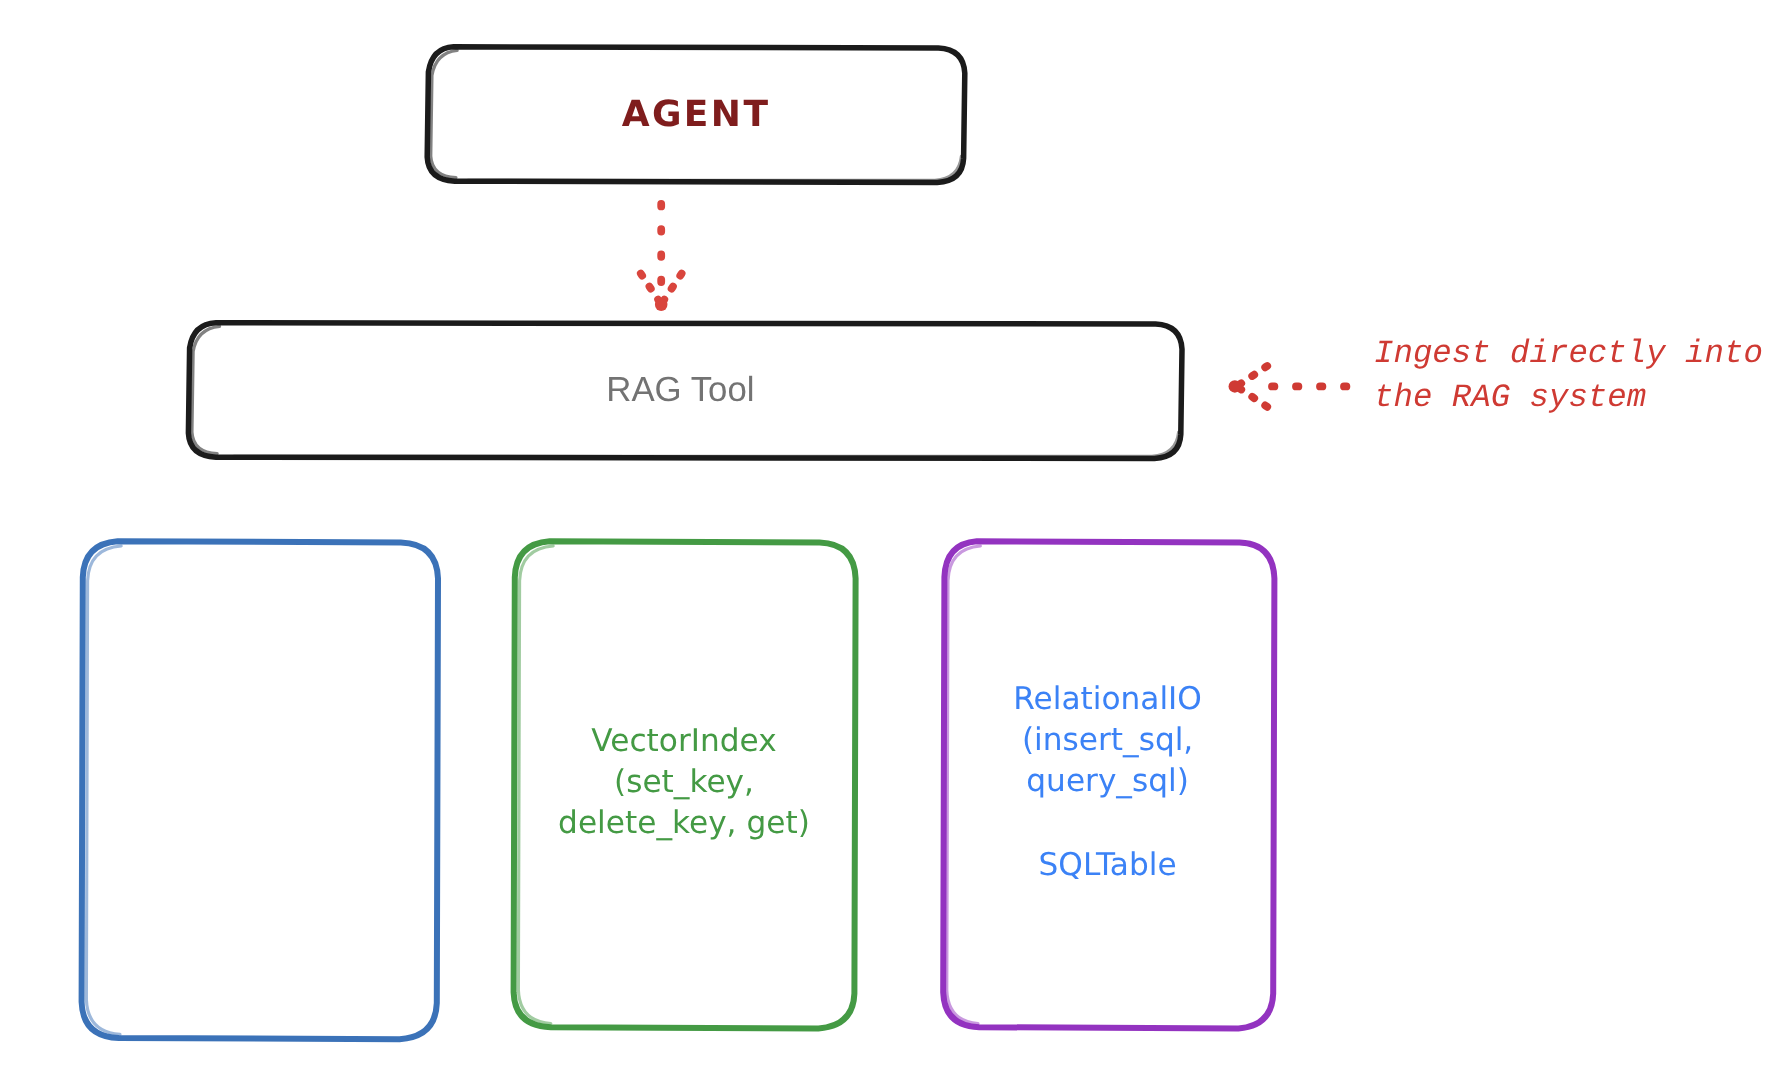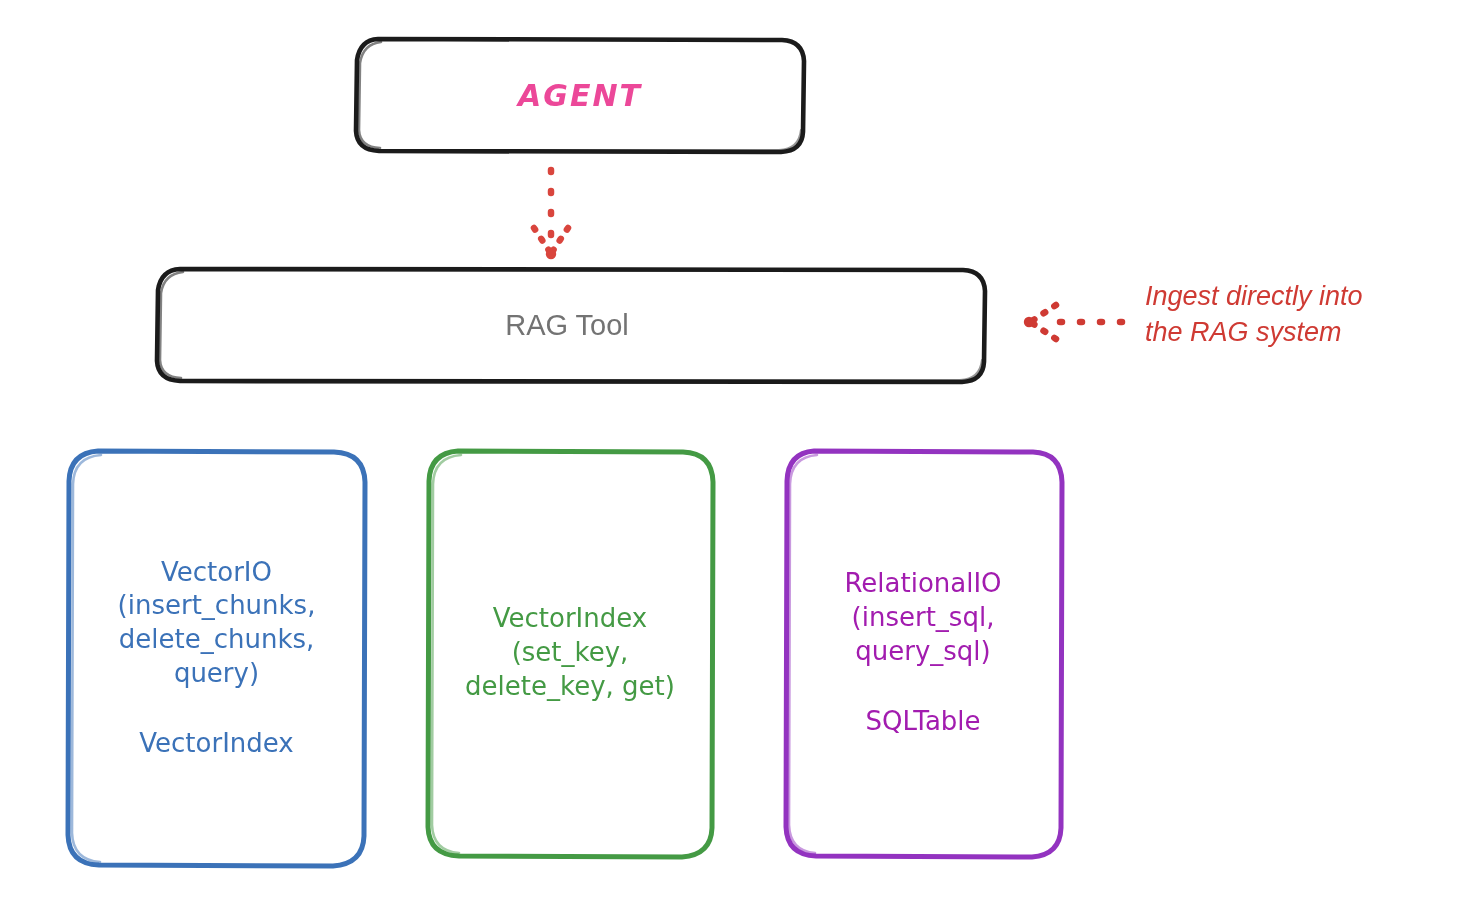--- a/index.html
+++ b/index.html
@@ -36,24 +36,23 @@
     pointer-events: none;
     white-space: pre-line;
   }
   
   #agent-label {
     left: 355px;
     top: 38px;
     width: 450px;
     height: 114px;
     font-size: 30px;
-    font-style: italic;
     font-weight: 600;
     letter-spacing: 2px;
-    color: #ec4899;
+    color: #7f1d1d;
     font-family: "DejaVu Sans", sans-serif;
   }
   
   #ragtool-label {
     left: 153px;
     top: 268px;
     width: 828px;
     height: 114px;
     font-size: 29px;
     color: #737373;
@@ -93,36 +92,36 @@
     top: 450px;
     width: 300px;
     height: 406px;
     color: #449a44;
   }
   #relational-label {
     left: 782px;
     top: 450px;
     width: 282px;
     height: 406px;
-    color: #a21caf;
+    color: #3b82f6;
   }
   
   #annotation-text {
     position: absolute;
     left: 1145px;
     top: 278px;
     width: 330px;
     font-size: 27px;
     line-height: 1.35;
     color: #cf3a33;
     font-style: italic;
     white-space: pre-line;
     text-align: left;
     pointer-events: none;
-    font-family: Liberation Sans, sans-serif;
+    font-family: Liberation Mono, monospace;
   }
 </style>
 </head>
 <body>
 
 <div id="canvas">
 
   <svg class="svg-layer" viewBox="0 0 1484 910" xmlns="http://www.w3.org/2000/svg">
 
     <g>
@@ -165,27 +164,20 @@
     <g>
       <path d="M 814 451 Q 788 453 787 481 L 786 827 Q 787 855 816 856 L 1032 857 Q 1060 855 1061 828 L 1062 482 Q 1061 453 1033 452 Z" fill="#ffffff" stroke="#9333c0" stroke-width="5" stroke-linecap="round" stroke-linejoin="round"></path>
       <path d="M 817 455 Q 791 457 790 484 L 789 825 Q 790 851 815 853" fill="none" stroke="#9333c0" stroke-width="2.6" stroke-linecap="round" opacity="0.5"></path>
     </g>
   </svg>
 
   <div class="node-label" id="agent-label">AGENT</div>
 
   <div class="node-label" id="ragtool-label">RAG Tool</div>
 
-  <div class="store-label" id="vector-label">
-    <span class="api-text">VectorIO
-(insert_chunks,
-delete_chunks,
-query)</span>
-    <span class="index-text">VectorIndex</span>
-  </div>
 
   <div class="store-label" id="keyvalue-label">
     <span class="api-text">VectorIndex
 (set_key,
 delete_key, get)</span>
   </div>
 
   <div class="store-label" id="relational-label">
     <span class="api-text">RelationalIO
 (insert_sql,

